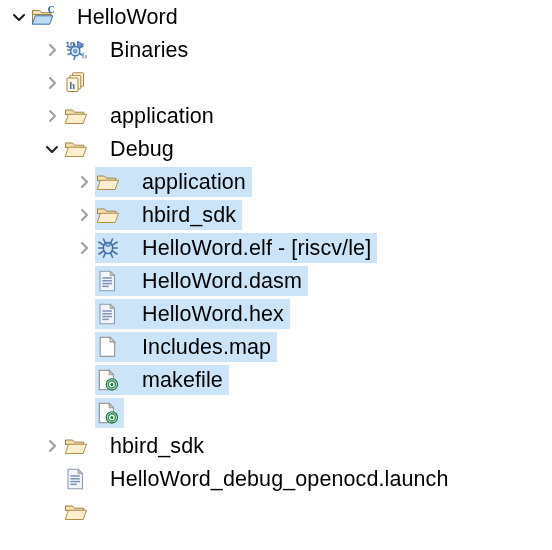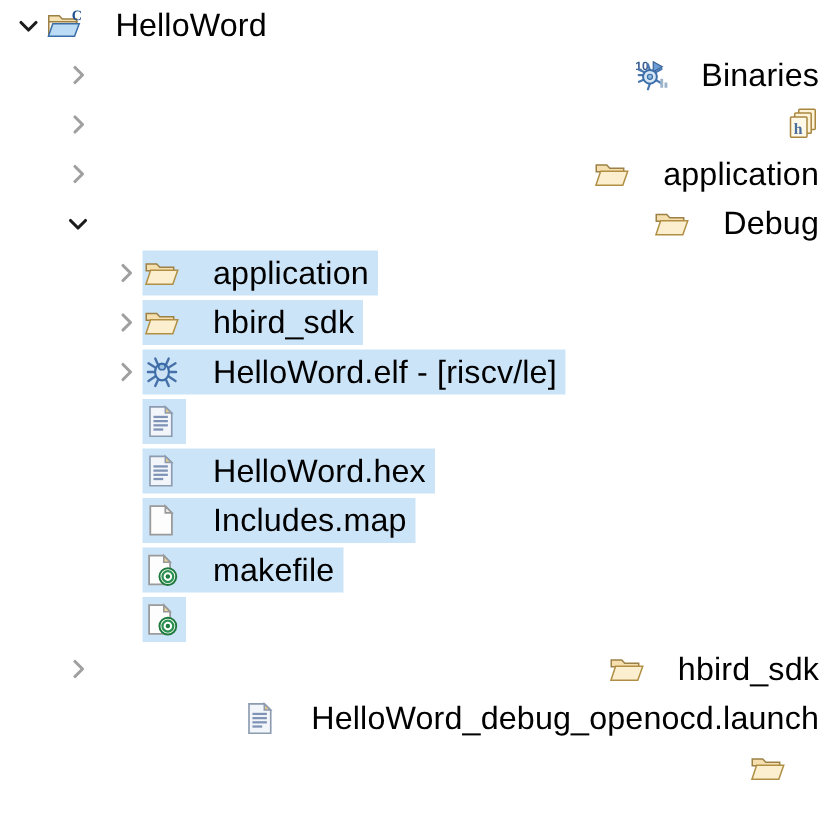--- a/index.html
+++ b/index.html
@@ -26,21 +26,21 @@
   .row {
     position: relative;
     height: 33px;
     display: flex;
     align-items: center;
     white-space: nowrap;
   }
 
   
   .d0 { padding-left: 8px; }
-  .d1 { padding-left: 41px; justify-content: space-between; }
+  .d1 { padding-left: 41px; }
   .d2 { padding-left: 73px; }
 
   .twisty {
     width: 22px;
     min-width: 22px;
     height: 33px;
     display: flex;
     align-items: center;
     justify-content: center;
     flex: 0 0 auto;
@@ -234,20 +234,21 @@
             <path d="M4 2.2h10.2l4.3 4.2v15.4H4z" fill="#f2f5fa" stroke="#8c9bb0" stroke-width="1.1"></path>
             <path d="M14.2 2.2v4.2h4.3z" fill="#e3c889" stroke="#8c9bb0" stroke-width="1"></path>
             <g fill="#7e93b5">
               <rect x="6.3" y="8.2" width="9.6" height="1.5"></rect>
               <rect x="6.3" y="11" width="9.6" height="1.5"></rect>
               <rect x="6.3" y="13.8" width="9.6" height="1.5"></rect>
               <rect x="6.3" y="16.6" width="6.5" height="1.5"></rect>
             </g>
           </svg>
         </span>
+        <span class="label">HelloWord.dasm</span>
       </span>
     </div>
     <div class="row d2 selected">
       <span class="twisty empty"></span>
       <span class="selwrap">
         <span class="icon">
           <svg width="24" height="24" viewBox="0 0 24 24" xmlns="http://www.w3.org/2000/svg">
             <path d="M4 2.2h10.2l4.3 4.2v15.4H4z" fill="#f2f5fa" stroke="#8c9bb0" stroke-width="1.1"></path>
             <path d="M14.2 2.2v4.2h4.3z" fill="#e3c889" stroke="#8c9bb0" stroke-width="1"></path>
             <g fill="#7e93b5">

